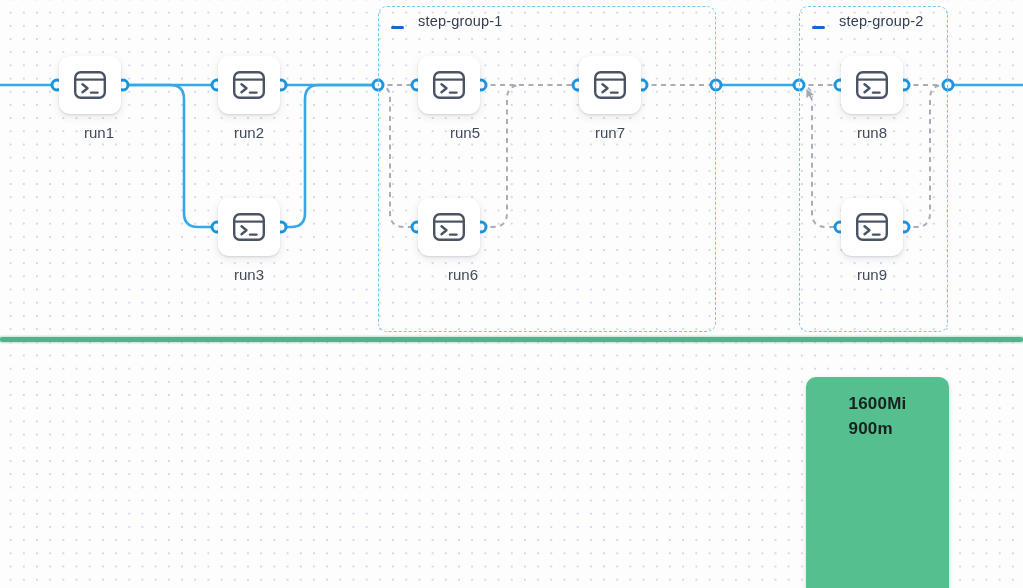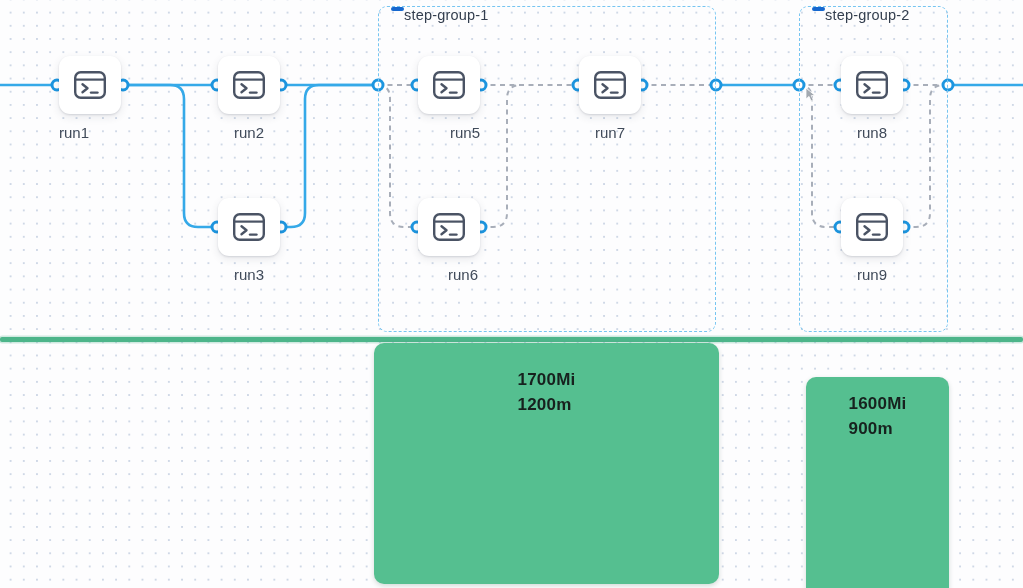--- a/index.html
+++ b/index.html
@@ -12,21 +12,21 @@
     font-family:"Liberation Sans","DejaVu Sans",sans-serif;
   }
   #edge-layer{position:absolute;left:0;top:0;z-index:1;}
   .edge-solid{fill:none;stroke:#35a9e8;stroke-width:2.6;}
   .edge-dashed{fill:none;stroke:#a8aeb9;stroke-width:2;stroke-dasharray:5 4.5;}
   .port{fill:#ffffff;stroke:#1d96e0;stroke-width:3;}
   .group-box{
     position:absolute;z-index:2;border:1.6px dashed #76c5f1;border-radius:9px;
     box-sizing:border-box;background:transparent;
   }
-  .group-header{position:absolute;left:12px;top:0;display:flex;align-items:flex-start;gap:0;}
+  .group-header{position:absolute;left:12px;top:6px;display:flex;align-items:flex-end;gap:14px;}
   .group-dash{width:13px;height:3.5px;border-radius:2px;background:#1668cf;}
   .group-label{font-size:14.5px;color:#333e4e;letter-spacing:.2px;}
   .node-card{
     position:absolute;z-index:3;width:62px;height:58px;background:#fff;border-radius:11px;
     box-shadow:0 1px 2px rgba(40,50,70,.14),0 3px 8px rgba(40,50,70,.10);
     display:flex;align-items:center;justify-content:center;
   }
   .node-badge{
     position:absolute;right:6px;bottom:3px;font-size:8px;color:#9aa1ad;
     font-family:"DejaVu Sans Mono","Liberation Mono",monospace;letter-spacing:-1px;
@@ -107,21 +107,21 @@
     </div>
     <div class="node-card" style="left: 59px; top: 56px;">
       <svg width="36" height="32" viewBox="0 0 36 32">
   <rect x="3.2" y="3.2" width="29.6" height="25.6" rx="5.5" fill="none" stroke="#4a5364" stroke-width="2.4"></rect>
   <line x1="3.2" y1="10.6" x2="32.8" y2="10.6" stroke="#4a5364" stroke-width="2.2"></line>
   <polyline points="10.5,15.2 15.5,19.2 10.5,23.2" fill="none" stroke="#4a5364" stroke-width="2.4" stroke-linecap="round" stroke-linejoin="round"></polyline>
   <line x1="19" y1="23.6" x2="25.5" y2="23.6" stroke="#4a5364" stroke-width="2.4" stroke-linecap="round"></line>
 </svg>
       <span class="node-badge"></span>
     </div>
-    <div class="node-label" style="left: 43px; top: 124px;">run1</div>
+    <div class="node-label" style="left: 68px; top: 124px;">run1</div>
     <div class="node-card" style="left: 218px; top: 56px;">
       <svg width="36" height="32" viewBox="0 0 36 32">
   <rect x="3.2" y="3.2" width="29.6" height="25.6" rx="5.5" fill="none" stroke="#4a5364" stroke-width="2.4"></rect>
   <line x1="3.2" y1="10.6" x2="32.8" y2="10.6" stroke="#4a5364" stroke-width="2.2"></line>
   <polyline points="10.5,15.2 15.5,19.2 10.5,23.2" fill="none" stroke="#4a5364" stroke-width="2.4" stroke-linecap="round" stroke-linejoin="round"></polyline>
   <line x1="19" y1="23.6" x2="25.5" y2="23.6" stroke="#4a5364" stroke-width="2.4" stroke-linecap="round"></line>
 </svg>
       <span class="node-badge"></span>
     </div>
     <div class="node-label" style="left: 218px; top: 124px;">run2</div>
@@ -178,25 +178,19 @@
     <div class="node-card" style="left: 841px; top: 198px;">
       <svg width="36" height="32" viewBox="0 0 36 32">
   <rect x="3.2" y="3.2" width="29.6" height="25.6" rx="5.5" fill="none" stroke="#4a5364" stroke-width="2.4"></rect>
   <line x1="3.2" y1="10.6" x2="32.8" y2="10.6" stroke="#4a5364" stroke-width="2.2"></line>
   <polyline points="10.5,15.2 15.5,19.2 10.5,23.2" fill="none" stroke="#4a5364" stroke-width="2.4" stroke-linecap="round" stroke-linejoin="round"></polyline>
   <line x1="19" y1="23.6" x2="25.5" y2="23.6" stroke="#4a5364" stroke-width="2.4" stroke-linecap="round"></line>
 </svg>
       <span class="node-badge"></span>
     </div>
     <div class="node-label" style="left: 841px; top: 266px;">run9</div>
-    <div class="bar" style="left: 374px; top: 343px; width: 345px; height: 241px; padding-top: 24px;">
-      <div class="bar-lines">
-     <div>1700Mi</div>
-     <div>1200m</div>
-      </div>
-    </div>
     <div class="bar" style="left: 806px; top: 377px; width: 143px; height: 239px; padding-top: 14px;">
       <div class="bar-lines">
      <div>1600Mi</div>
      <div>900m</div>
       </div>
     </div>
   </div>
 
 </body></html>

